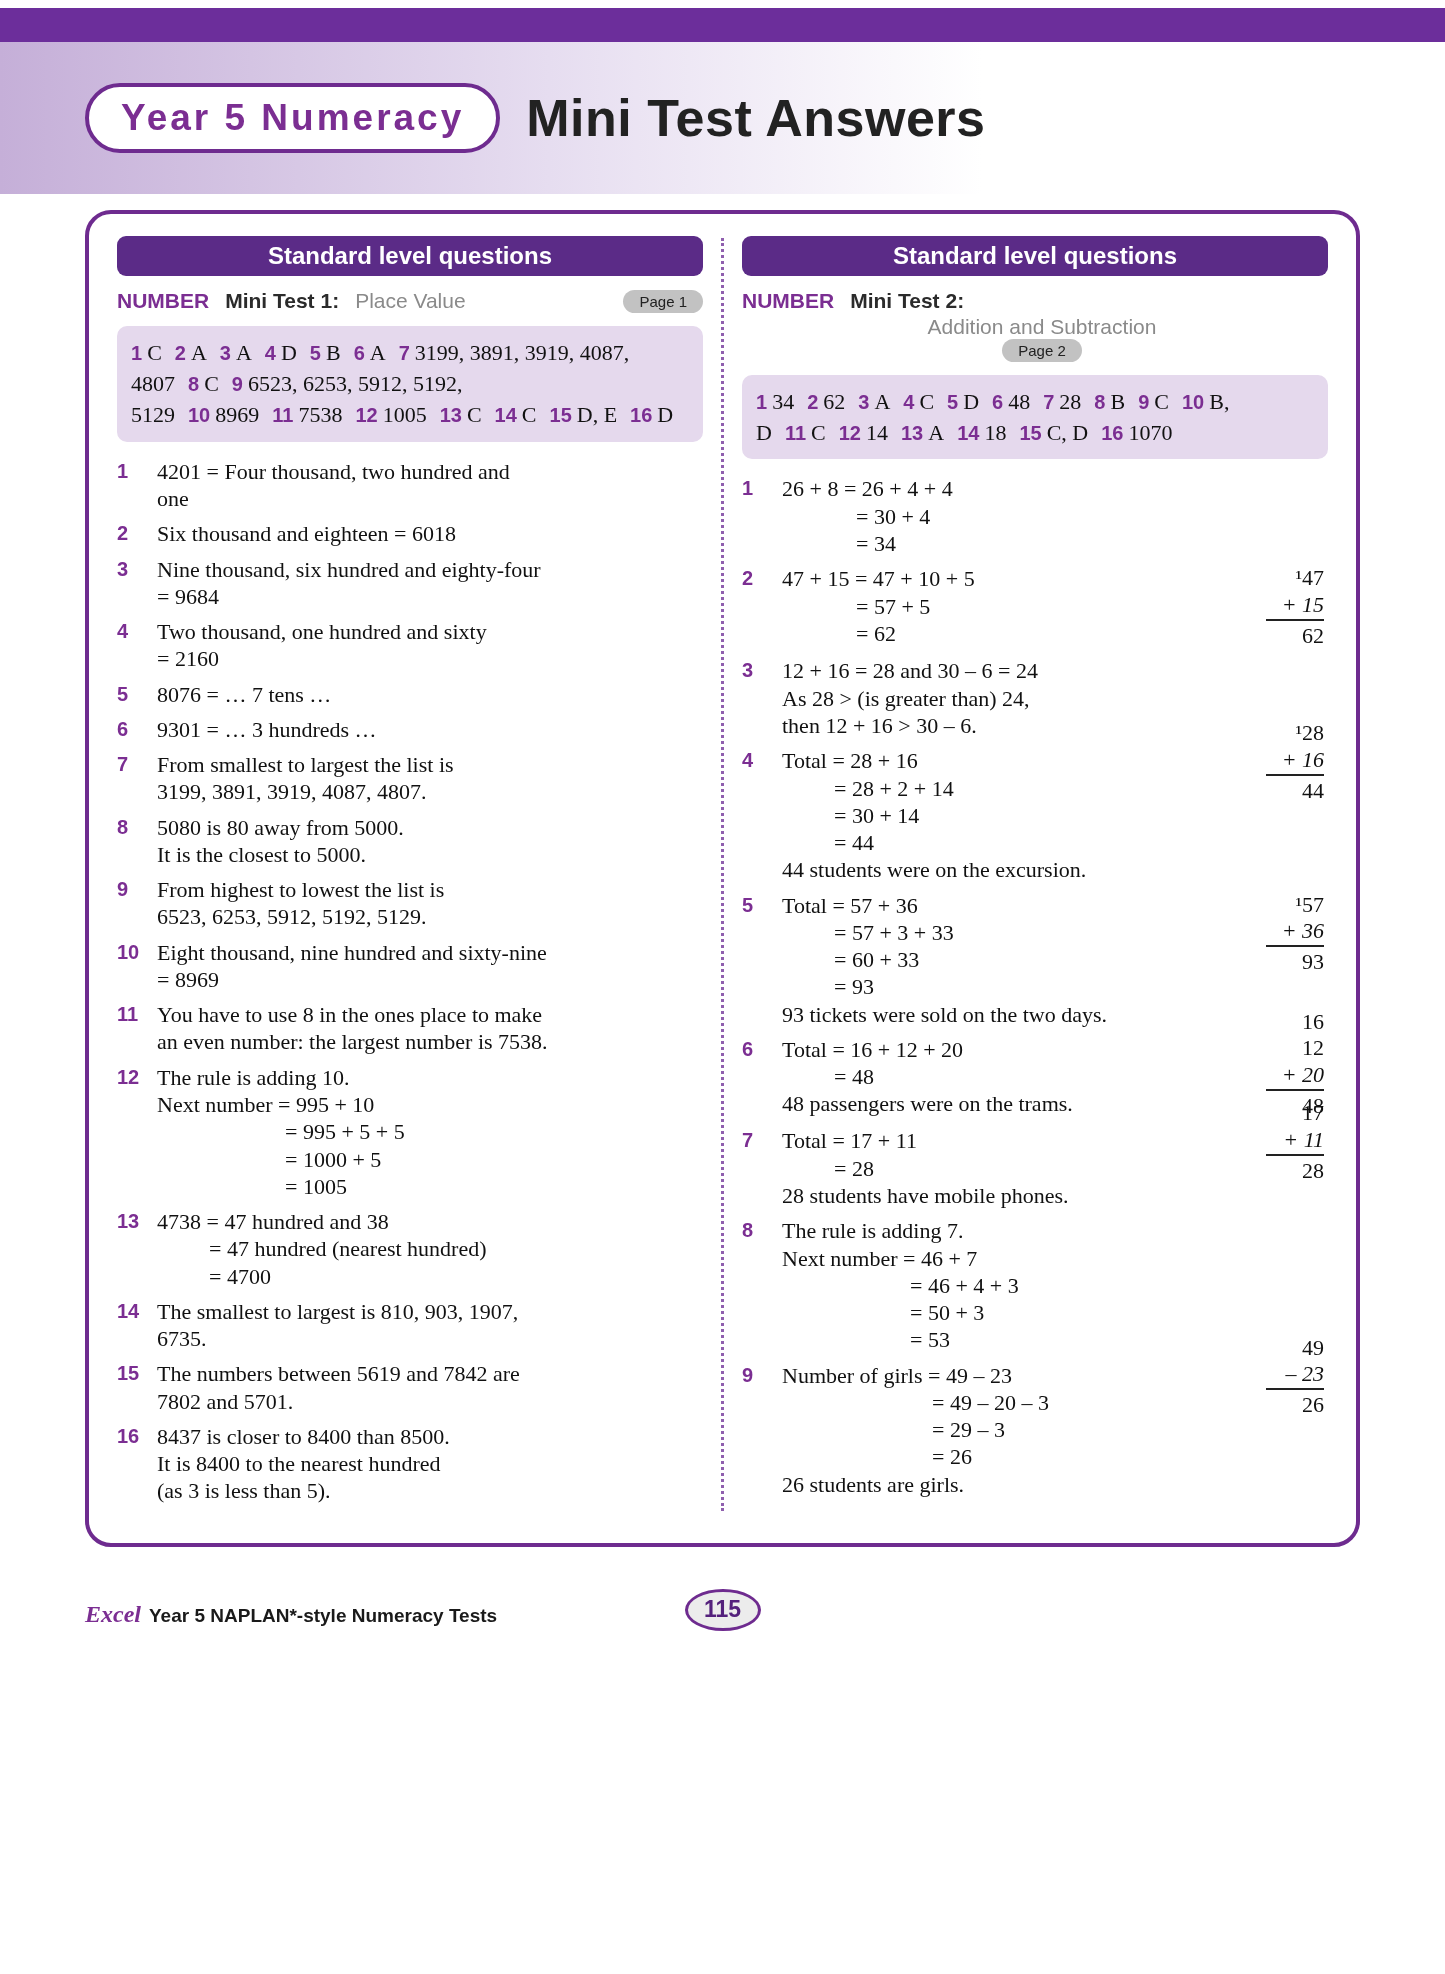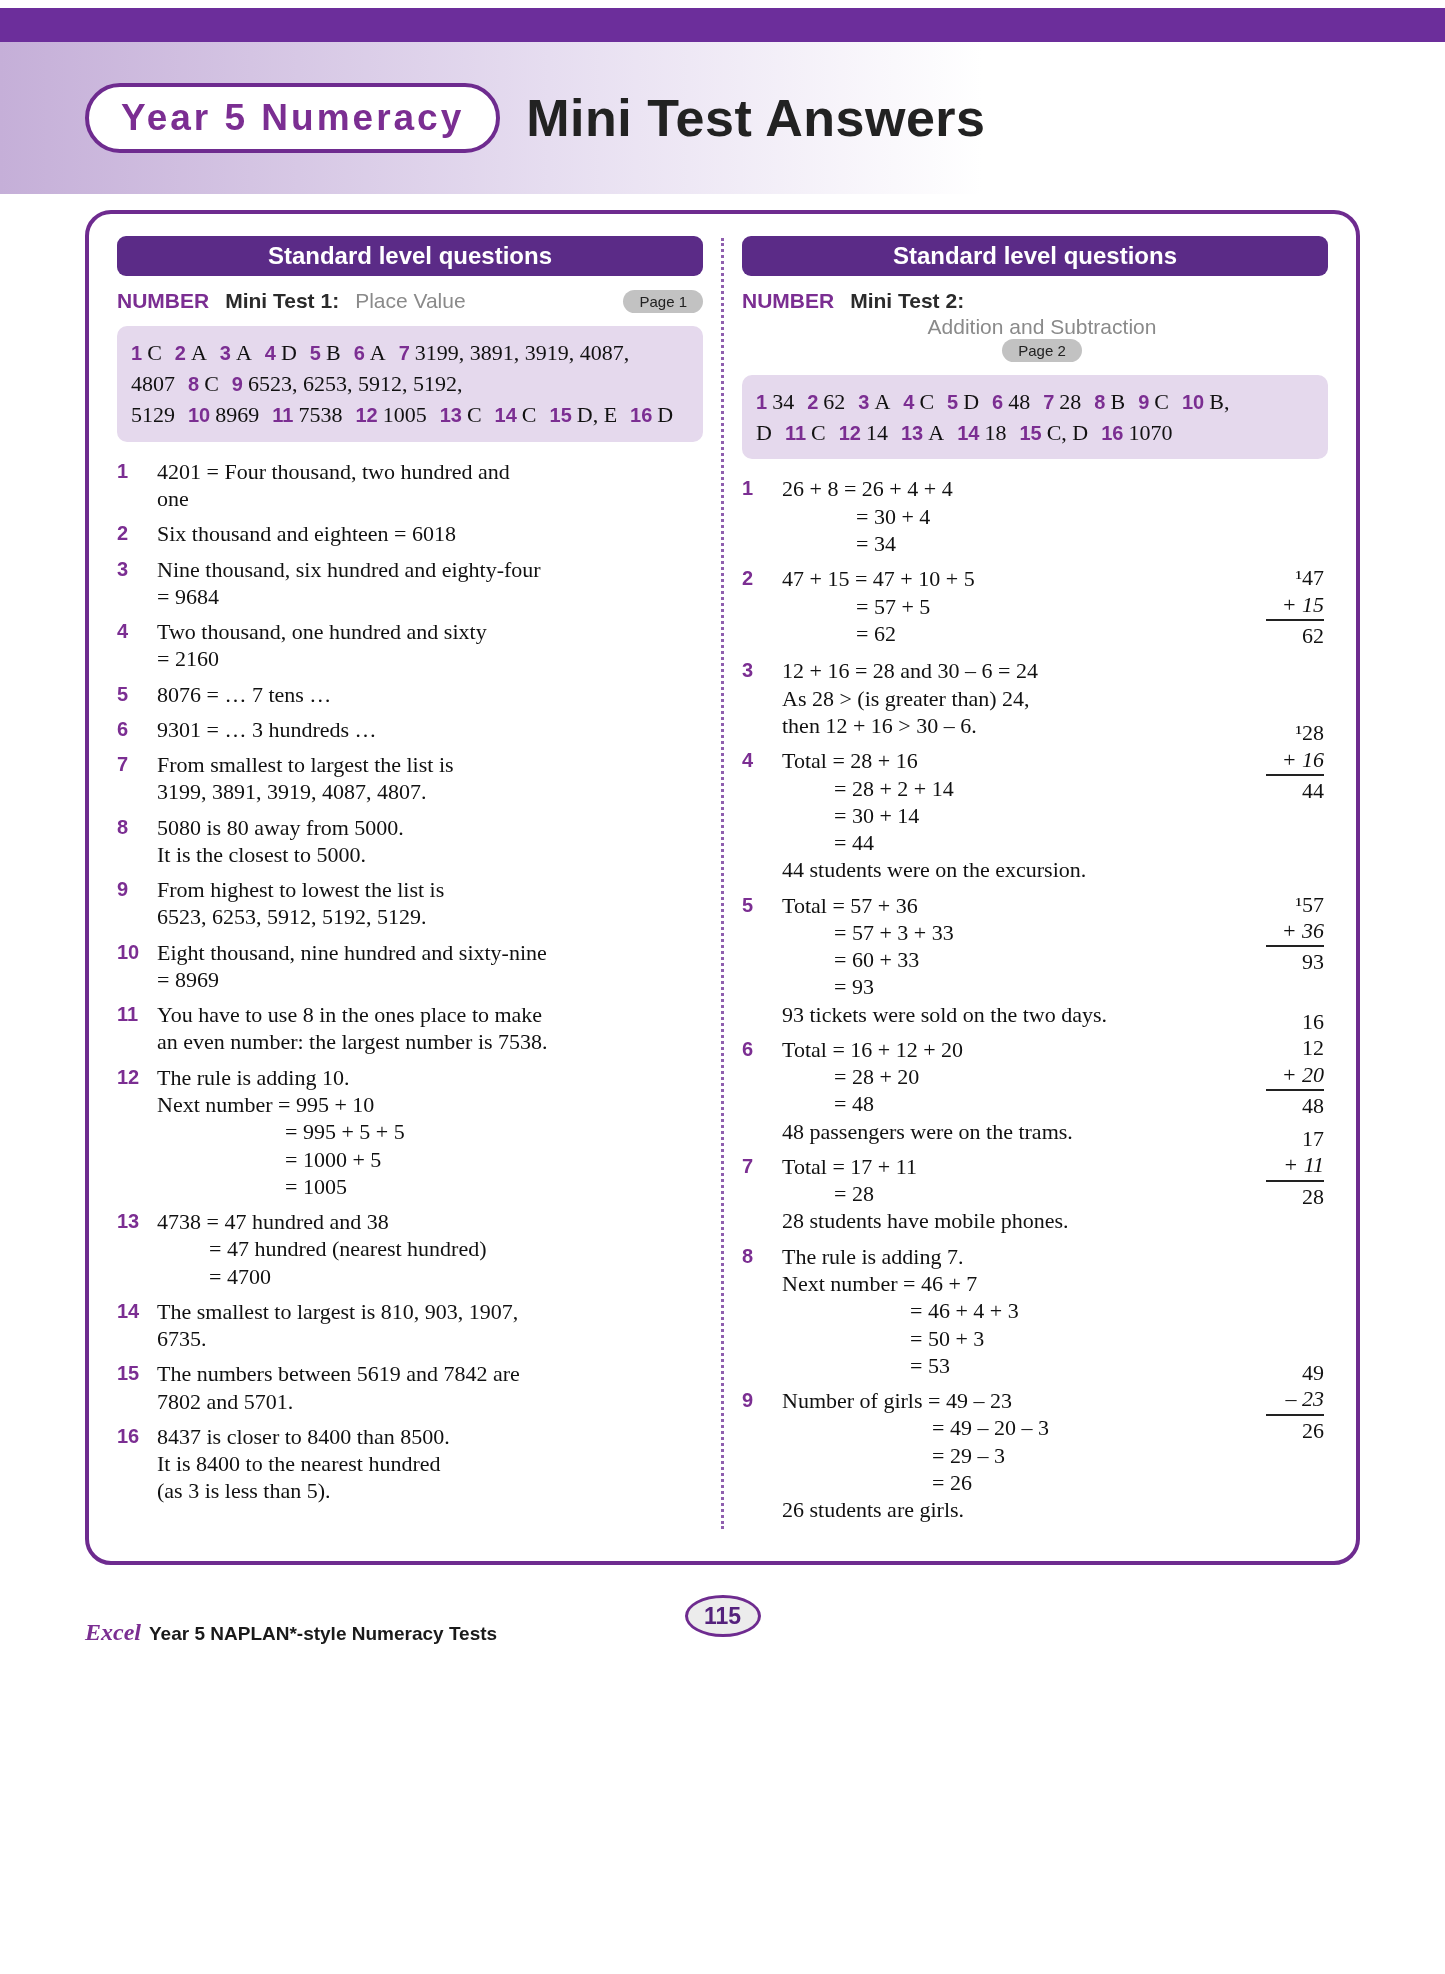--- a/index.html
+++ b/index.html
@@ -45,21 +45,21 @@
 
   .calc { float:right; text-align:right; font-family:"Liberation Serif", serif; font-size:22px;
           line-height:1.2; margin-left:12px; margin-right:4px; min-width:58px; color:#111; }
   .calc .op { border-bottom:2px solid #222; padding-bottom:1px; margin-bottom:2px;font-style:italic; }
   .calc.raise { margin-top:-27px; }
 
   .footer { margin:30px 85px 0; position:relative; height:48px; }
   .footer-left { position:absolute; left:0; top:24px; font-size:19px; font-weight:bold; color:#1a1a1a; }
   .excel { font-family:"Liberation Serif", serif; font-style:italic; font-weight:bold;
           color:#7B2E92; font-size:24px; margin-right:8px; }
-  .page-oval { position:absolute; left:50%; transform:translateX(-50%); top:0;
+  .page-oval { position:absolute; left:50%; transform:translateX(-50%); top:12px;
           width:76px; height:42px; border:3px solid #6E2B8F; border-radius:50%;
           background:#ECECEC; color:#54217C; font-weight:bold; font-size:23px;
           display:flex; align-items:center; justify-content:center; }
 </style>
 </head>
 <body>
 
 <div class="page">
   <div class="topbar"></div>
 
@@ -276,21 +276,20 @@
           <div class="answer">
             <div class="qnum">6</div>
             <div class="qbody">
               <div class="calc raise">
                 <div class="calc-line">16</div>
                 <div class="calc-line">12</div>
                 <div class="calc-line op">+ 20</div>
                 <div class="calc-line">48</div>
               </div>
               <div class="line i0">Total  = 16 + 12 + 20</div>
-              <div class="line i1">= 28 + 20</div>
               <div class="line i1">= 48</div>
               <div class="line i0">48 passengers were on the trams.</div>
             </div>
           </div>
           <div class="answer">
             <div class="qnum">7</div>
             <div class="qbody">
               <div class="calc raise">
                 <div class="calc-line">17</div>
                 <div class="calc-line op">+ 11</div>

